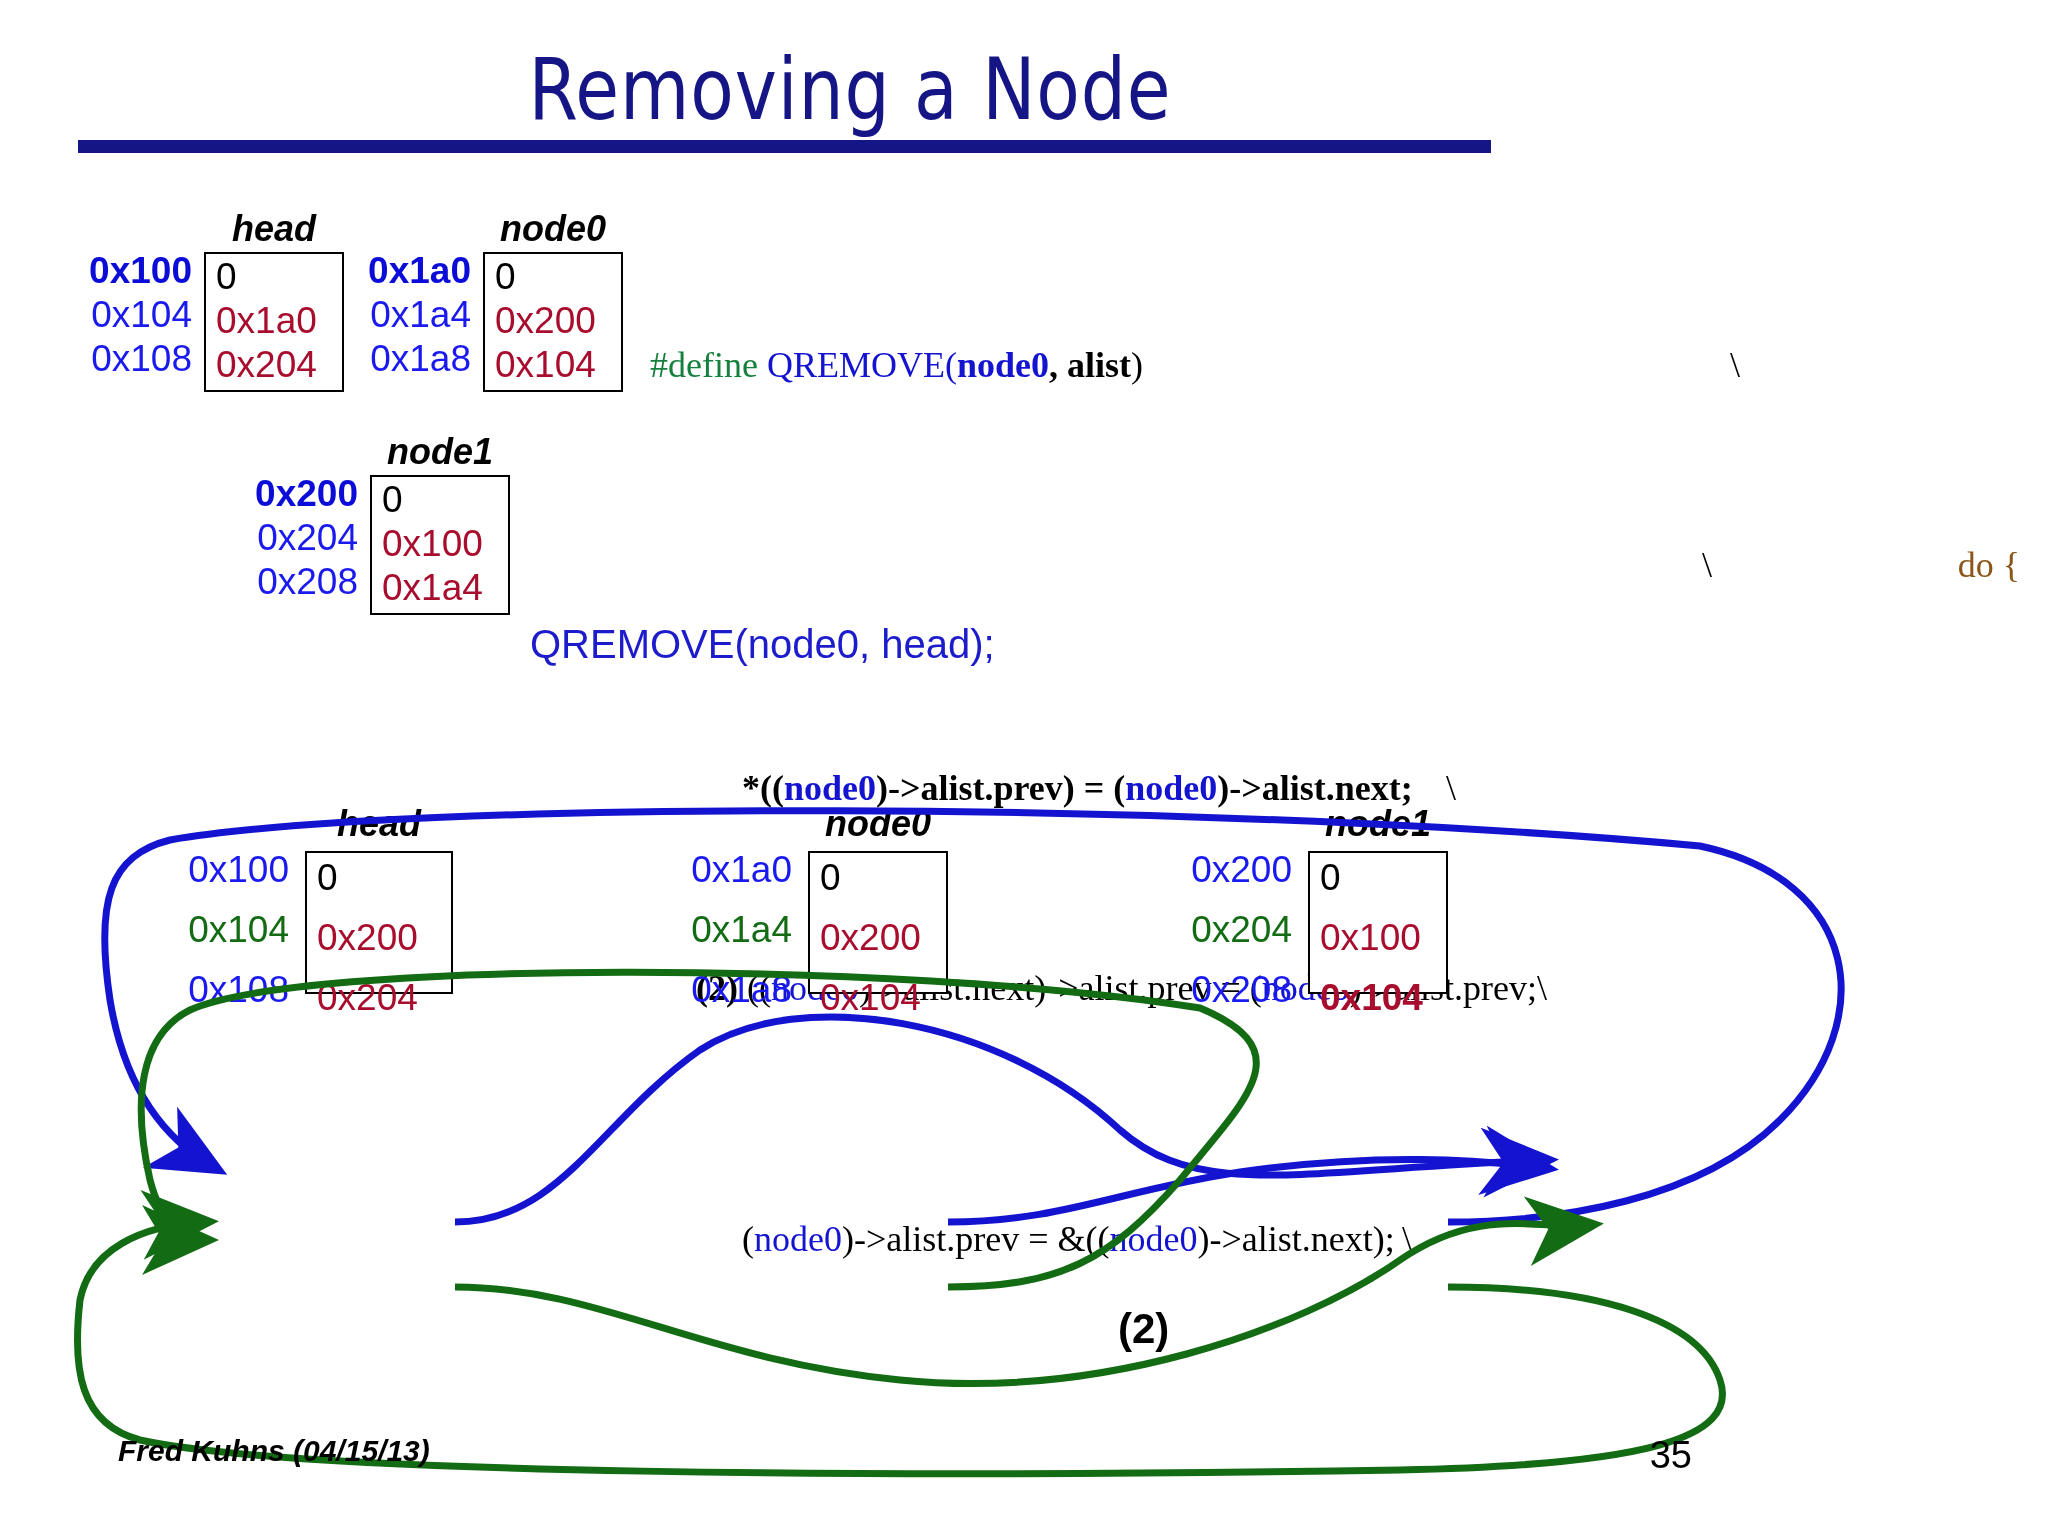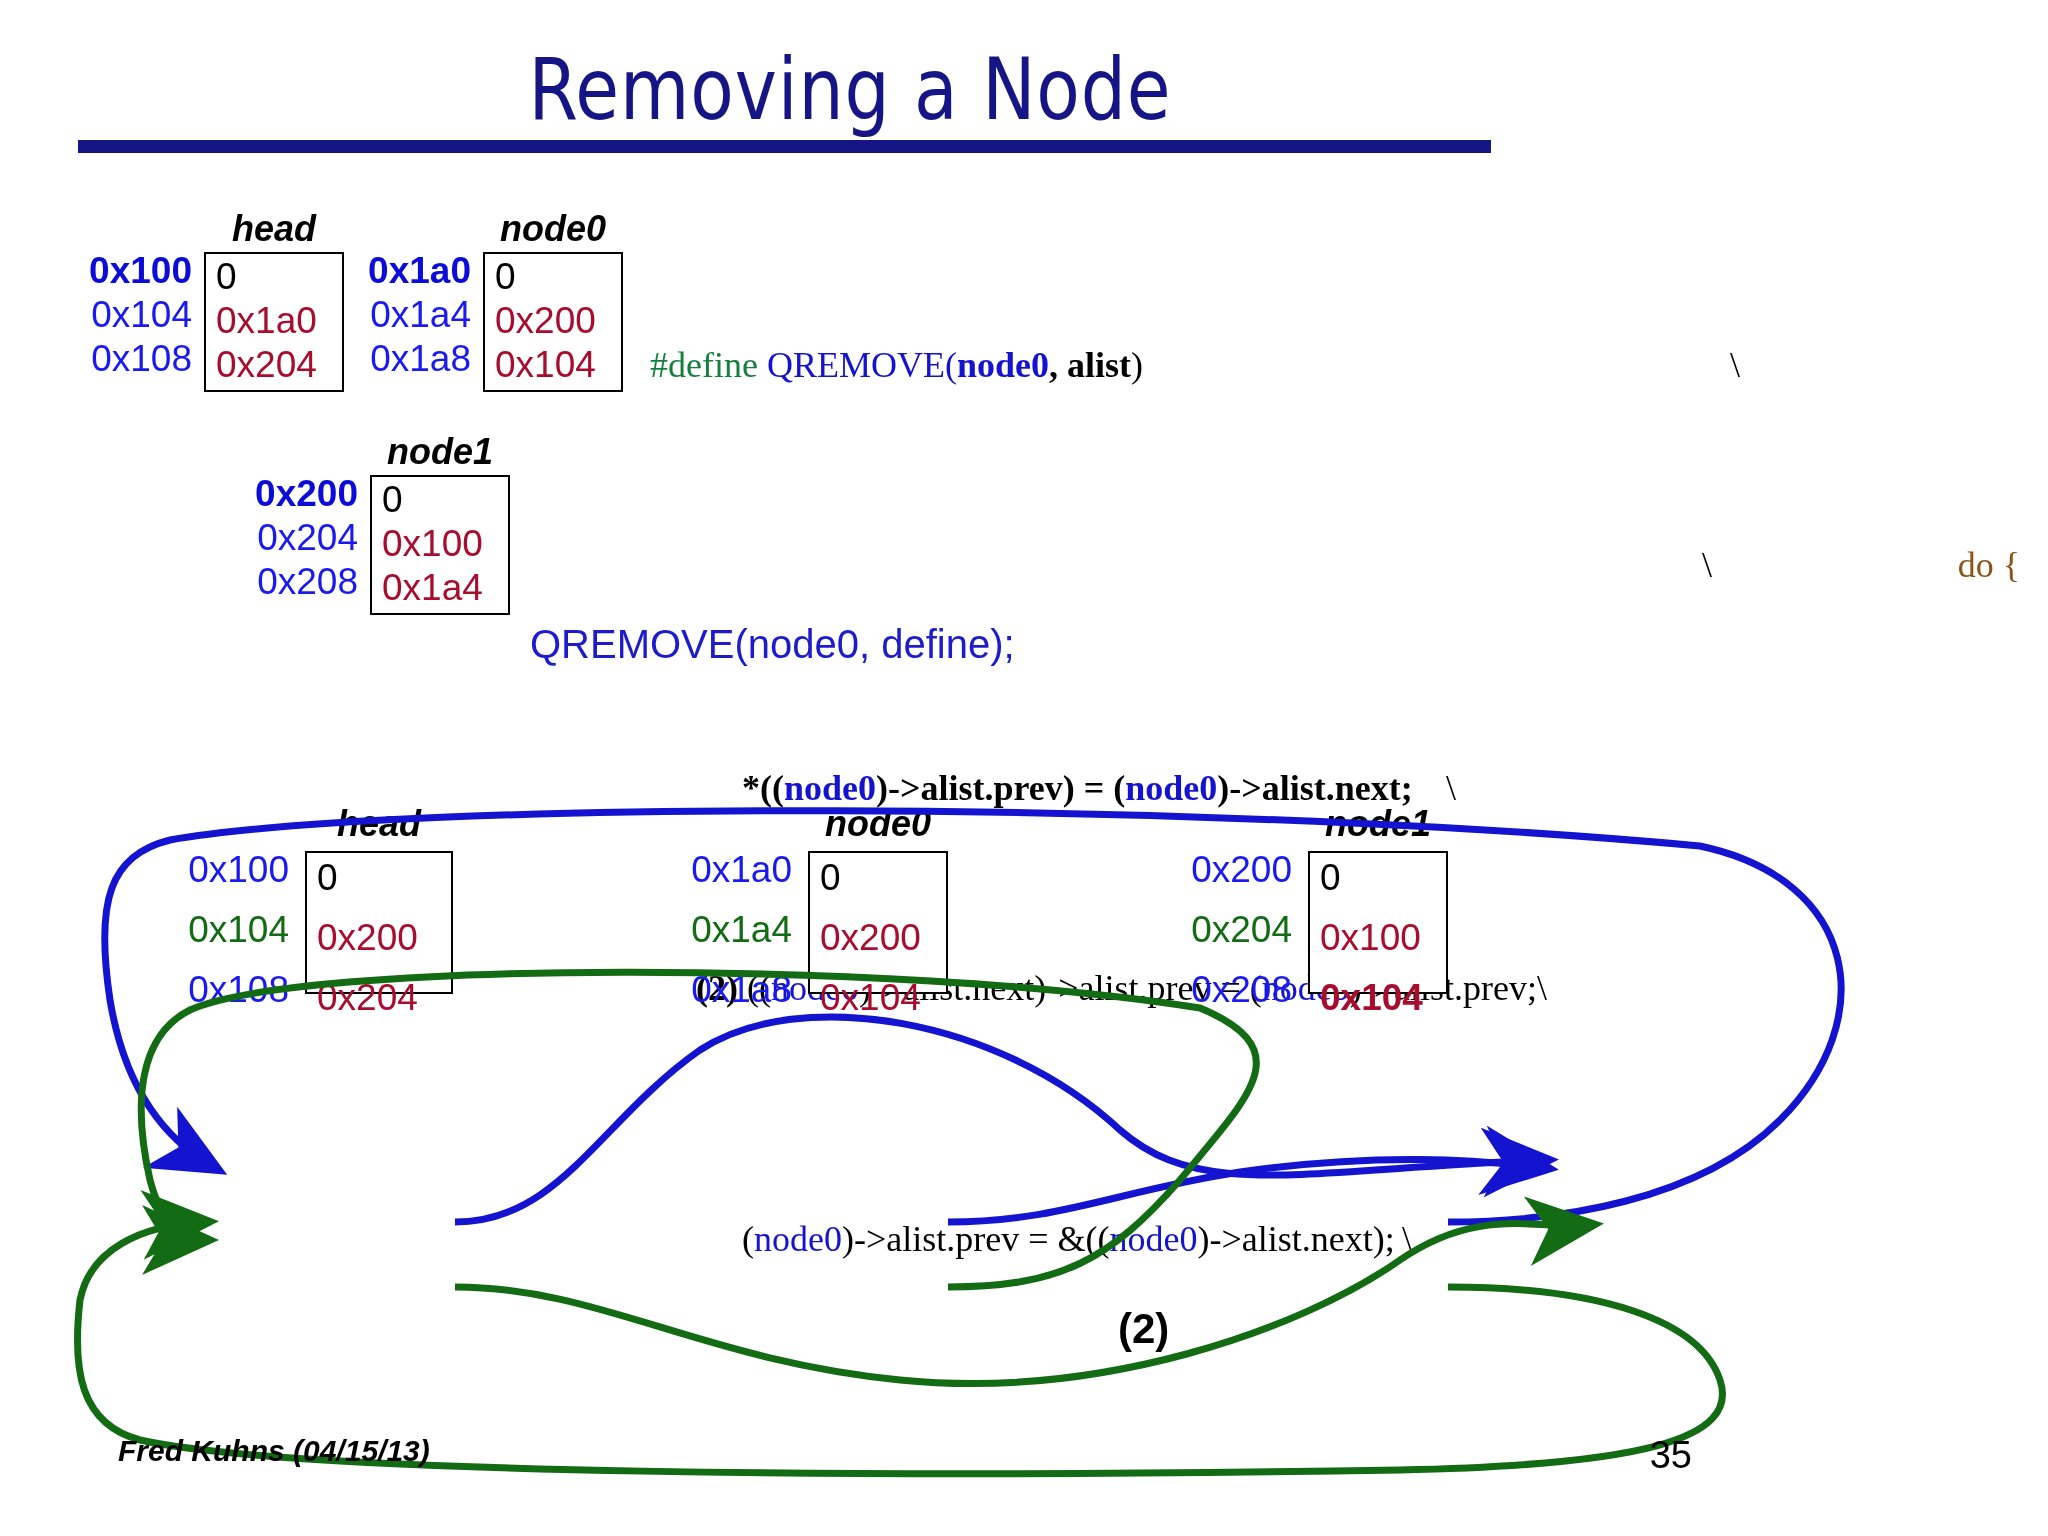--- a/index.html
+++ b/index.html
@@ -173,21 +173,21 @@
   <span class="ln" style="padding-left:92px;margin-top:23px;"><span class="c-bs">*((</span><span class="c-blue-b">node0</span><span class="c-bs">)-&gt;alist.prev) = (</span><span class="c-blue-b">node0</span><span class="c-bs">)-&gt;alist.next;</span><span class="bslash" style="left:796px;">\</span></span>
 
   <span class="ln" style="padding-left:46px;"><span class="c-black-b">(2)</span><span> ((</span><span class="c-blue">node0</span><span>)-&gt;alist.next)-&gt;alist.prev = (</span><span class="c-blue">node0</span><span>)-&gt;alist.prev;\</span></span>
 
 
   <span class="ln" style="padding-left:92px;"><span>(</span><span class="c-blue">node0</span><span>)-&gt;alist.prev = &amp;((</span><span class="c-blue">node0</span><span>)-&gt;alist.next);</span><span class="bslash" style="left:752px;">\</span></span>
 
   
 </div>
 
-<div id="qremove-call">QREMOVE(node0, define);</div>
+<div id="qremove-call">QREMOVE(node0, head);</div>
 
 <div class="memtable bot" style="left:305px; top:851px; width:148px; height:143px;">
   <div class="tbl-label" style="top:-48px;">head</div>
   <div class="addr-col" style="padding-right:16px;">
     <div class="addr">0x100</div>
     <div class="addr green">0x104</div>
     <div class="addr">0x108</div>
   </div>
   <div class="box" style="width:148px;height:143px;padding-top:6px;">
     <div class="cell">0</div>

